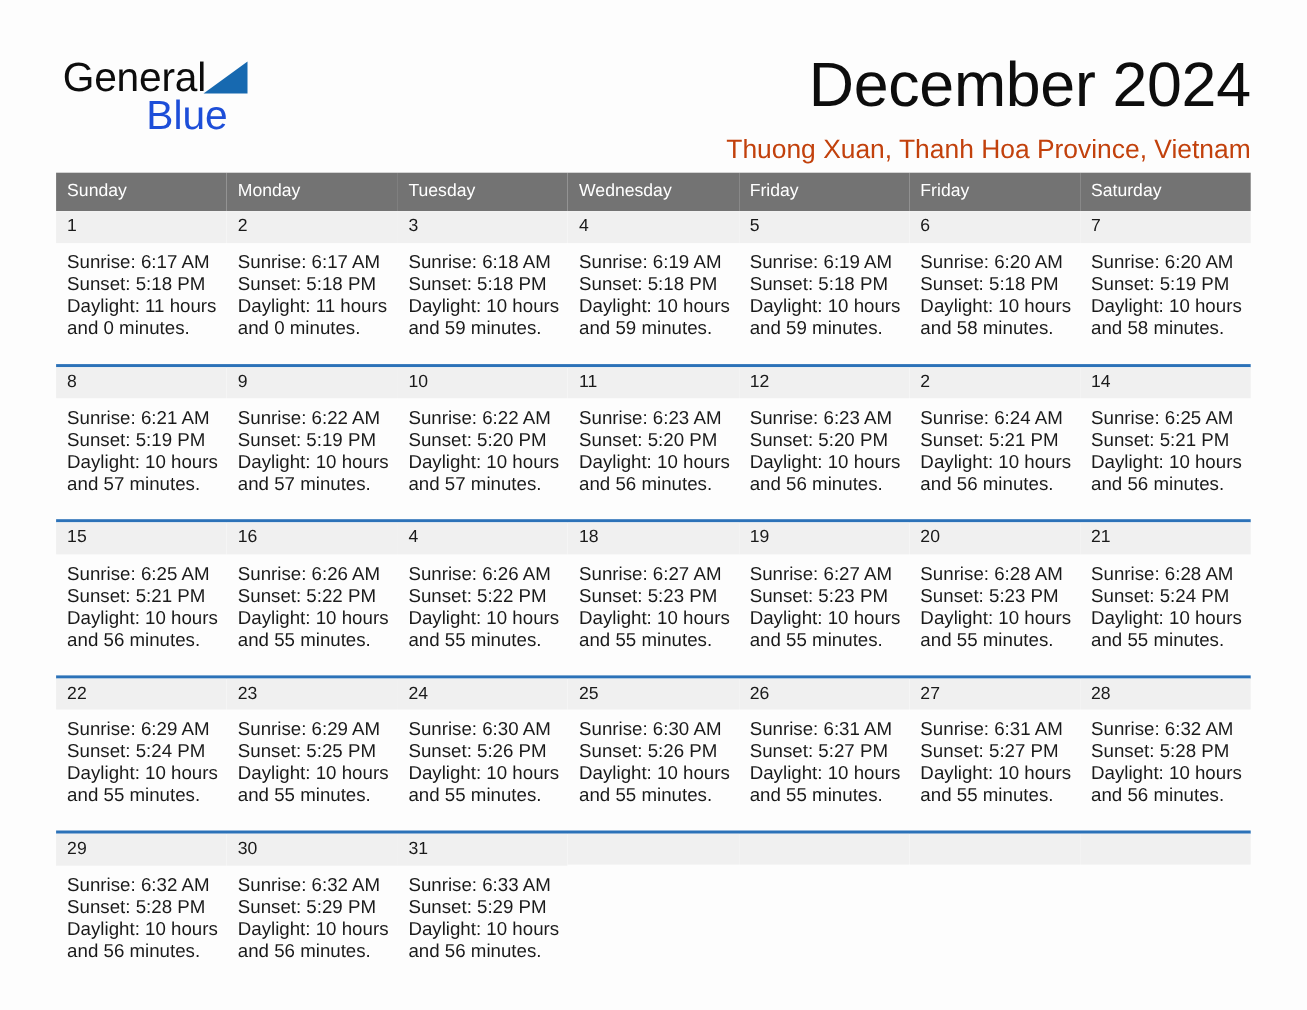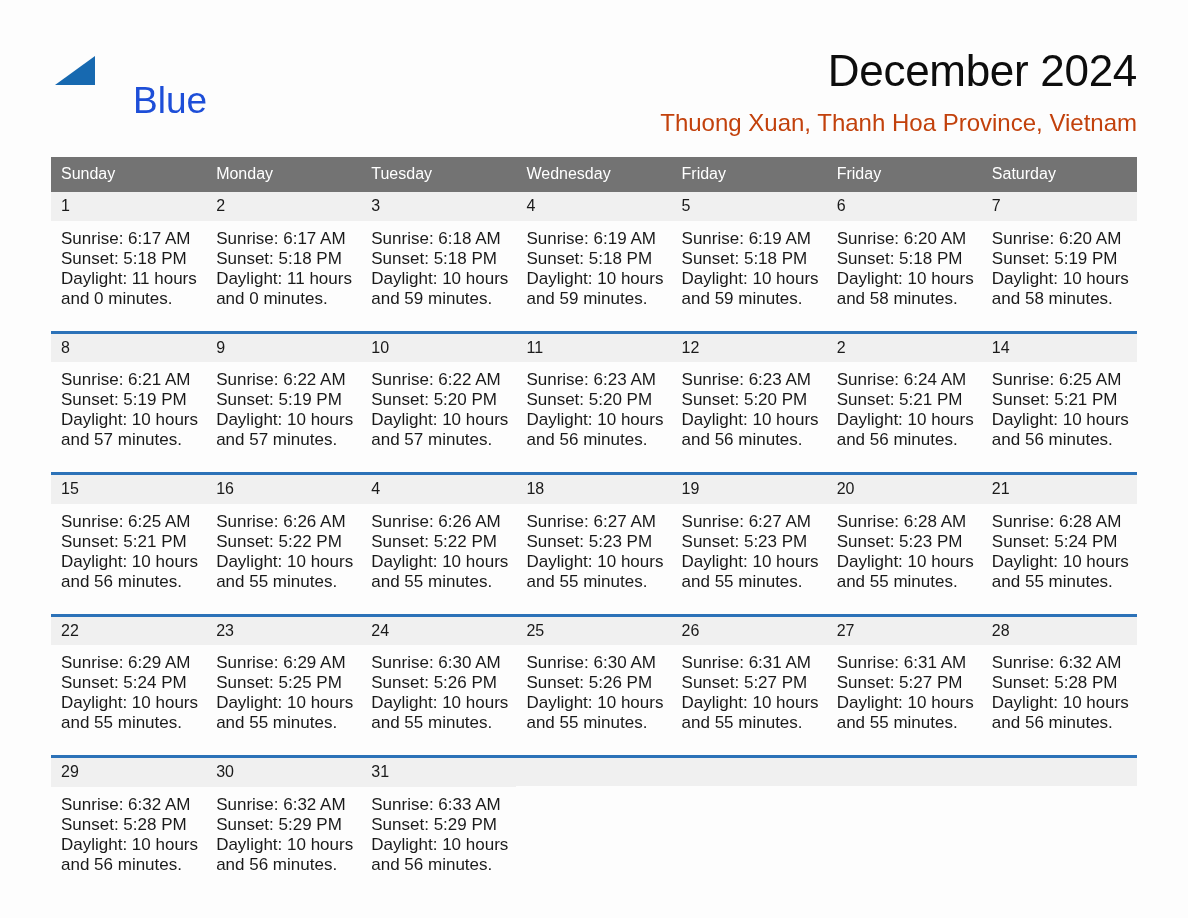--- a/index.html
+++ b/index.html
@@ -65,21 +65,21 @@
   }
 
   .title-block {
     position: absolute;
     right: 51px;
     top: 48px;
     text-align: right;
     width: 780px;
   }
   .cal-title {
-    font-size: 44px;
+    font-size: 57px;
     font-weight: normal;
     color: #0d0d0d;
     line-height: 1.05;
     letter-spacing: -0.3px;
     margin: 0;
   }
   .cal-subtitle {
     font-size: 24px;
     font-weight: normal;
     color: #c2410c;
@@ -156,21 +156,21 @@
   .dayinfo.blank { min-height: 80px; }
 </style>
 </head>
 <body>
 
 <div class="page">
 
   <div class="top">
 
     <div class="logo">
-      <span class="logo-tri"></span>
+      <span class="logo-general">General</span><span class="logo-tri"></span>
       <span class="logo-blue">Blue</span>
     </div>
 
     <div class="title-block">
       <h1 class="cal-title">December 2024</h1>
       <h2 class="cal-subtitle">Thuong Xuan, Thanh Hoa Province, Vietnam</h2>
     </div>
 
   </div>
 

